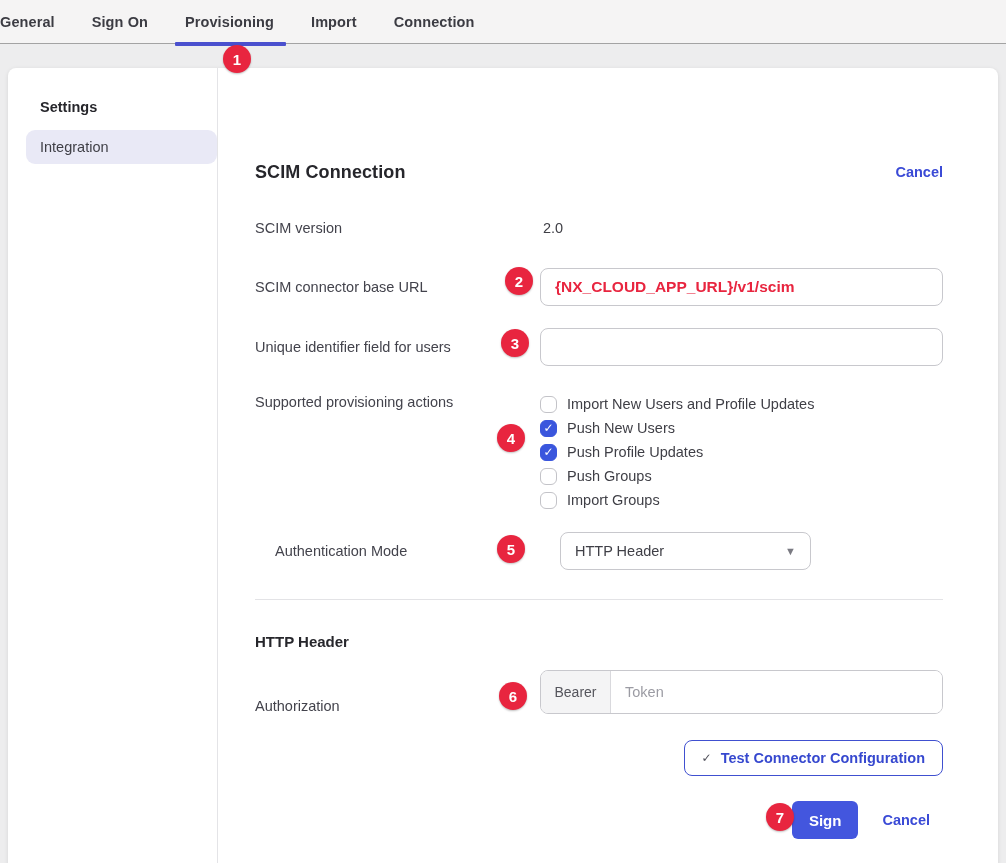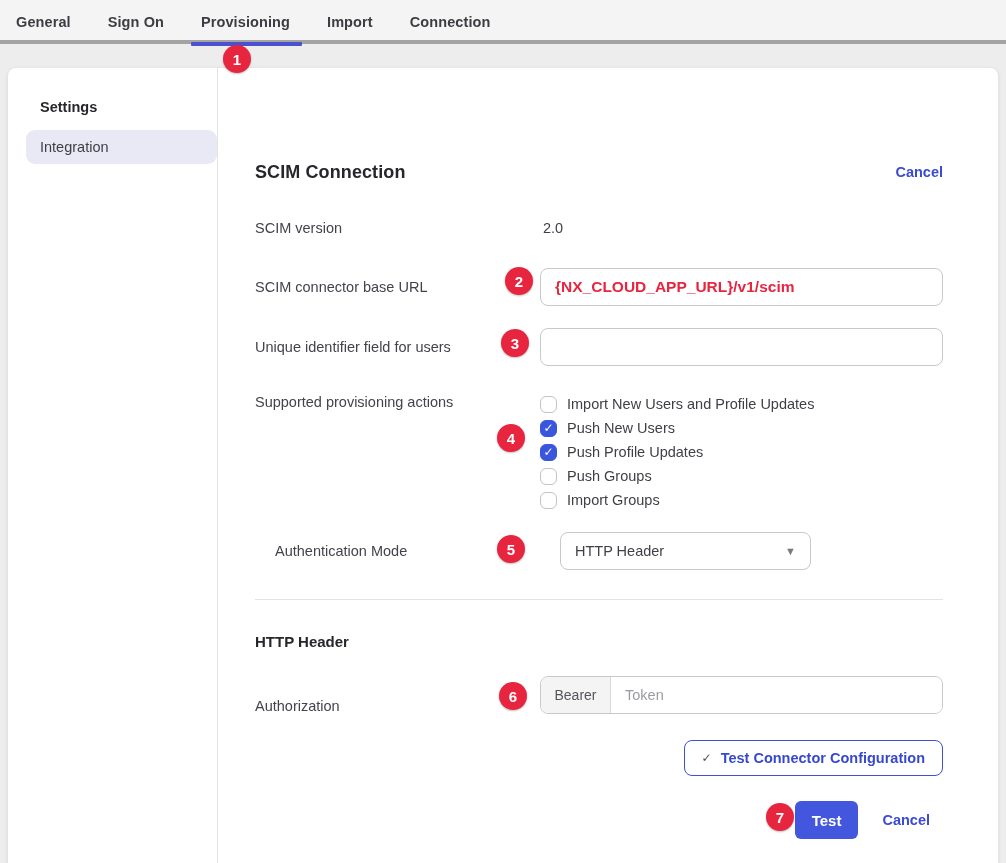--- a/index.html
+++ b/index.html
@@ -8,23 +8,23 @@
     font-family:"Liberation Sans","DejaVu Sans",sans-serif;
     background:#ededee;
     position:relative;
     color:#2d2d33;
   }
 
   
   .tabbar {
     position:absolute; top:0; left:0; right:0; height:44px;
     background:#f5f4f4;
-    border-bottom:4px solid #a3a3a3;
-    display:flex; align-items:flex-start;
-    padding-left:16px; gap:37px;
+    border-bottom:1px solid #a3a3a3;
+    display:flex; align-items:center;
+    gap:37px;
     z-index:5;
   }
   .tab {
     position:relative; height:44px; display:flex; align-items:center;
     font-size:14.5px; font-weight:700; color:#3c3c43; cursor:pointer;
     letter-spacing:.1px;
   }
   .tab.active::after {
     content:""; position:absolute; left:-10px; right:-12px; bottom:-2px;
     height:4px; background:#4a50ce; border-radius:1px;
@@ -99,21 +99,21 @@
     padding:0 14px; font-size:14.5px; color:#3f3f46; cursor:pointer; background:#fff;
   }
   .select-caret { font-size:11px; color:#7a7a82; }
 
   .divider { margin-top:29px; border:none; border-top:1px solid #e3e3e6; height:0; }
 
   .section-heading { margin-top:33px; font-size:15px; font-weight:700; color:#26262b; height:19px; }
 
   .row-authz { margin-top:24px; height:38px; align-items:flex-end; }
   .group-input {
-    display:flex; width:100%; height:38px; border:1px solid #c8c8cd; border-radius:8px;
+    display:flex; width:100%; height:44px; border:1px solid #c8c8cd; border-radius:8px;
     overflow:hidden; background:#fff;
   }
   .group-prefix {
     width:70px; flex-shrink:0; background:#f4f4f5; border-right:1px solid #d9d9dd;
     display:flex; align-items:center; justify-content:center;
     font-size:14px; color:#55555c;
   }
   .group-field {
     flex:1; border:none; outline:none; padding:0 14px; font-size:14.5px; color:#3f3f46;
     font-family:"Liberation Sans","DejaVu Sans",sans-serif;
@@ -242,21 +242,21 @@
     </div>
 
     <div class="row-test">
       <button class="test-button">
         <span class="test-check">✓</span>
         <span>Test Connector Configuration</span>
       </button>
     </div>
 
     <div class="row-save">
-      <button class="save-button">Test</button>
+      <button class="save-button">Sign</button>
       <a class="link">Cancel</a>
     </div>
 
   </section>
 </div>
 
 <span class="badge" style="left:223px; top:45px;">1</span>
 <span class="badge" style="left:505px; top:267px;">2</span>
 <span class="badge" style="left:501px; top:329px;">3</span>
 <span class="badge" style="left:497px; top:424px;">4</span>

